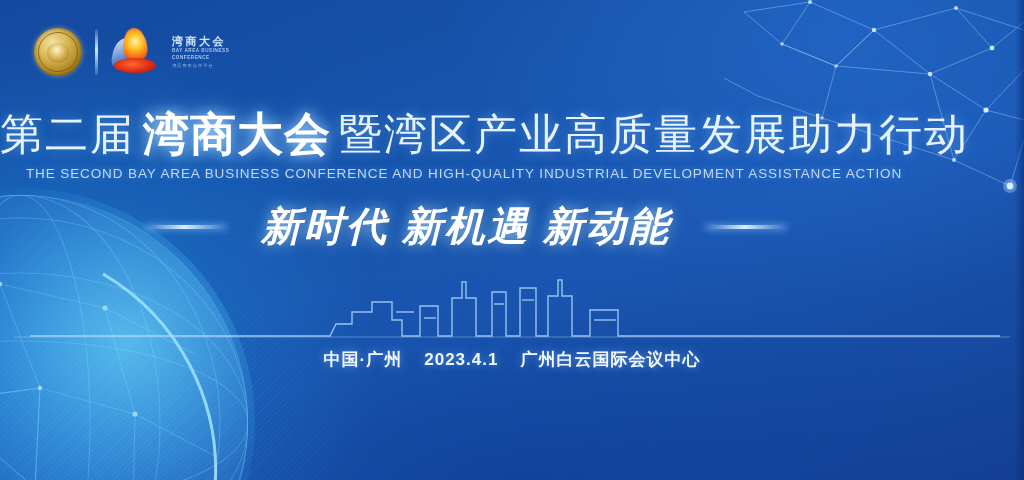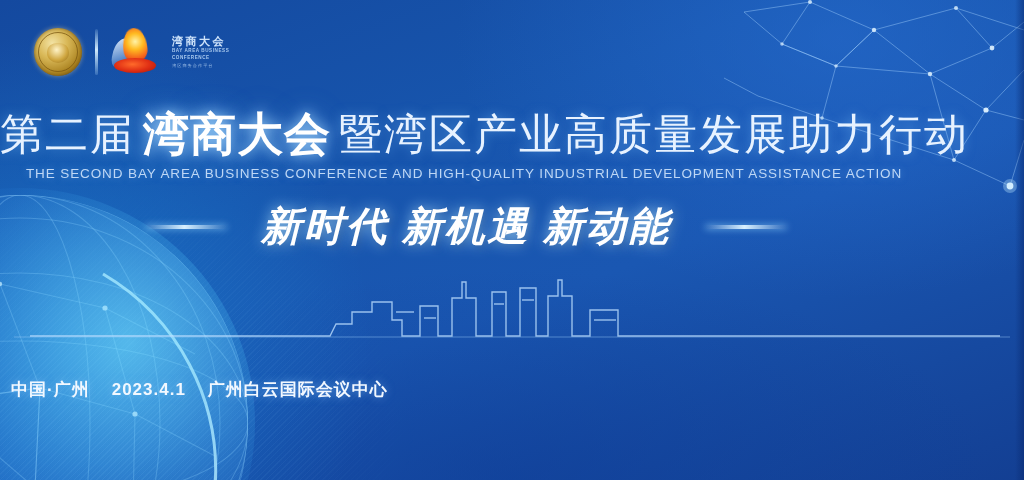--- a/index.html
+++ b/index.html
@@ -178,25 +178,24 @@
   
   .skyline-wrap {
     position:absolute; left:0; top:276px; width:1024px; height:66px;
     display:flex; justify-content:center;
     pointer-events:none;
   }
 
   
   .footer-row {
     position:absolute; left:0; top:348px; width:1024px;
-    text-align:left; white-space:nowrap;
+    text-align:center; white-space:nowrap;
     font-size:17px; font-weight:700; letter-spacing:1px;
     color:#f2f8ff;
     text-shadow:0 0 9px rgba(140,200,255,0.6);
-    margin-top:30px;
   }
   .footer-row .seg { margin:0 11px; display:inline-block; }
 </style>
 </head>
 <body>
 
 <div id="banner">
 
   <div class="halftone"></div>
 

